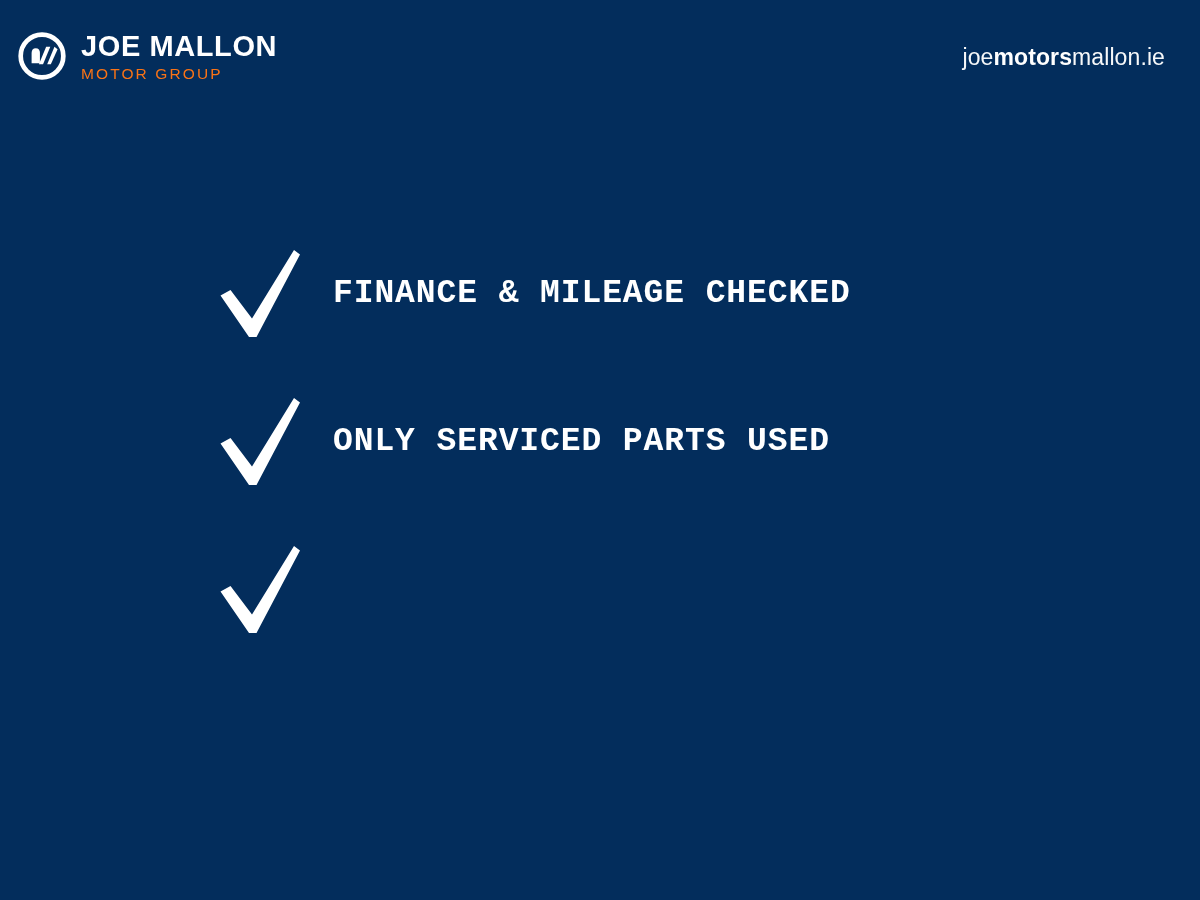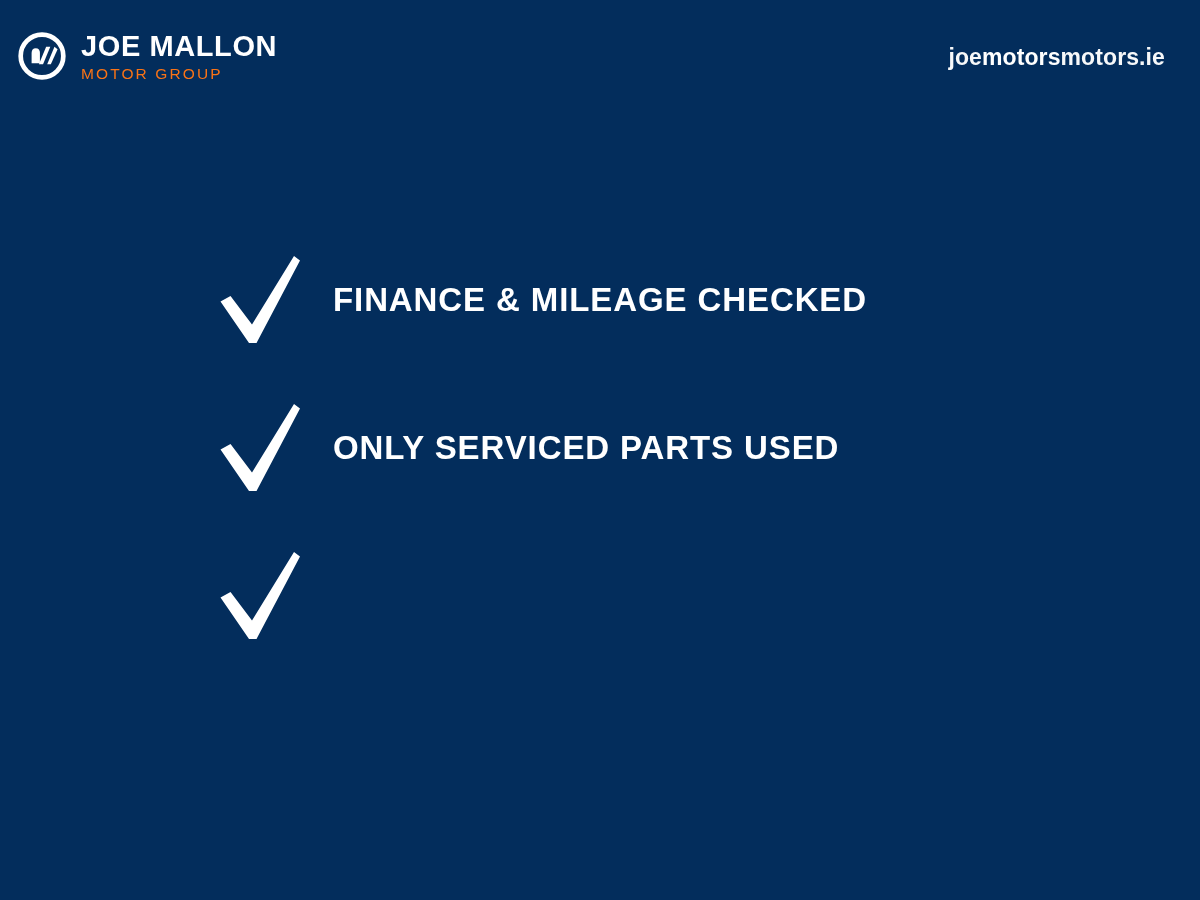--- a/index.html
+++ b/index.html
@@ -68,29 +68,30 @@
   .site-url {
     position: absolute;
     right: 35px;
     top: 46px;
     font-size: 23px;
     color: #ffffff;
     letter-spacing: 0.1px;
     line-height: 1;
     white-space: nowrap;
   }
-  .site-url .u-light { font-weight: 700; opacity: 0.97; }
+  .site-url .u-light { font-weight: 400; opacity: 0.97; }
   .site-url .u-bold  { font-weight: bold; }
 
   
   .features {
     position: absolute;
     left: 218px;
-    top: 252px;
+    top: 246px;
     width: 900px;
+    font-family: Liberation Mono, monospace;
   }
 
   .feature-row {
     display: flex;
     align-items: center;
     min-height: 96px;
     margin-bottom: 52px;
   }
   .feature-row:last-child { margin-bottom: 0; }
 
@@ -127,21 +128,21 @@
       </g>
     </svg>
 
     <div class="brand-words">
       <div class="brand-name">JOE MALLON</div>
       <div class="brand-sub">MOTOR GROUP</div>
     </div>
   </div>
 
   <div class="site-url">
-    <span class="u-light">joe</span><span class="u-bold">motors</span><span class="u-light">motors.ie</span>
+    <span class="u-light">joe</span><span class="u-bold">motors</span><span class="u-light">mallon.ie</span>
   </div>
 
   <div class="features">
 
     <div class="feature-row">
       <svg class="tick" viewBox="0 0 84 92" aria-hidden="true">
         <path d="M2.5 47.5 L12.5 42 L34 70.5 L76 2 L82 6.5 L38.5 89 L31 89 Z" fill="#ffffff"></path>
       </svg>
       <div class="feature-text">FINANCE &amp; MILEAGE CHECKED</div>
     </div>

